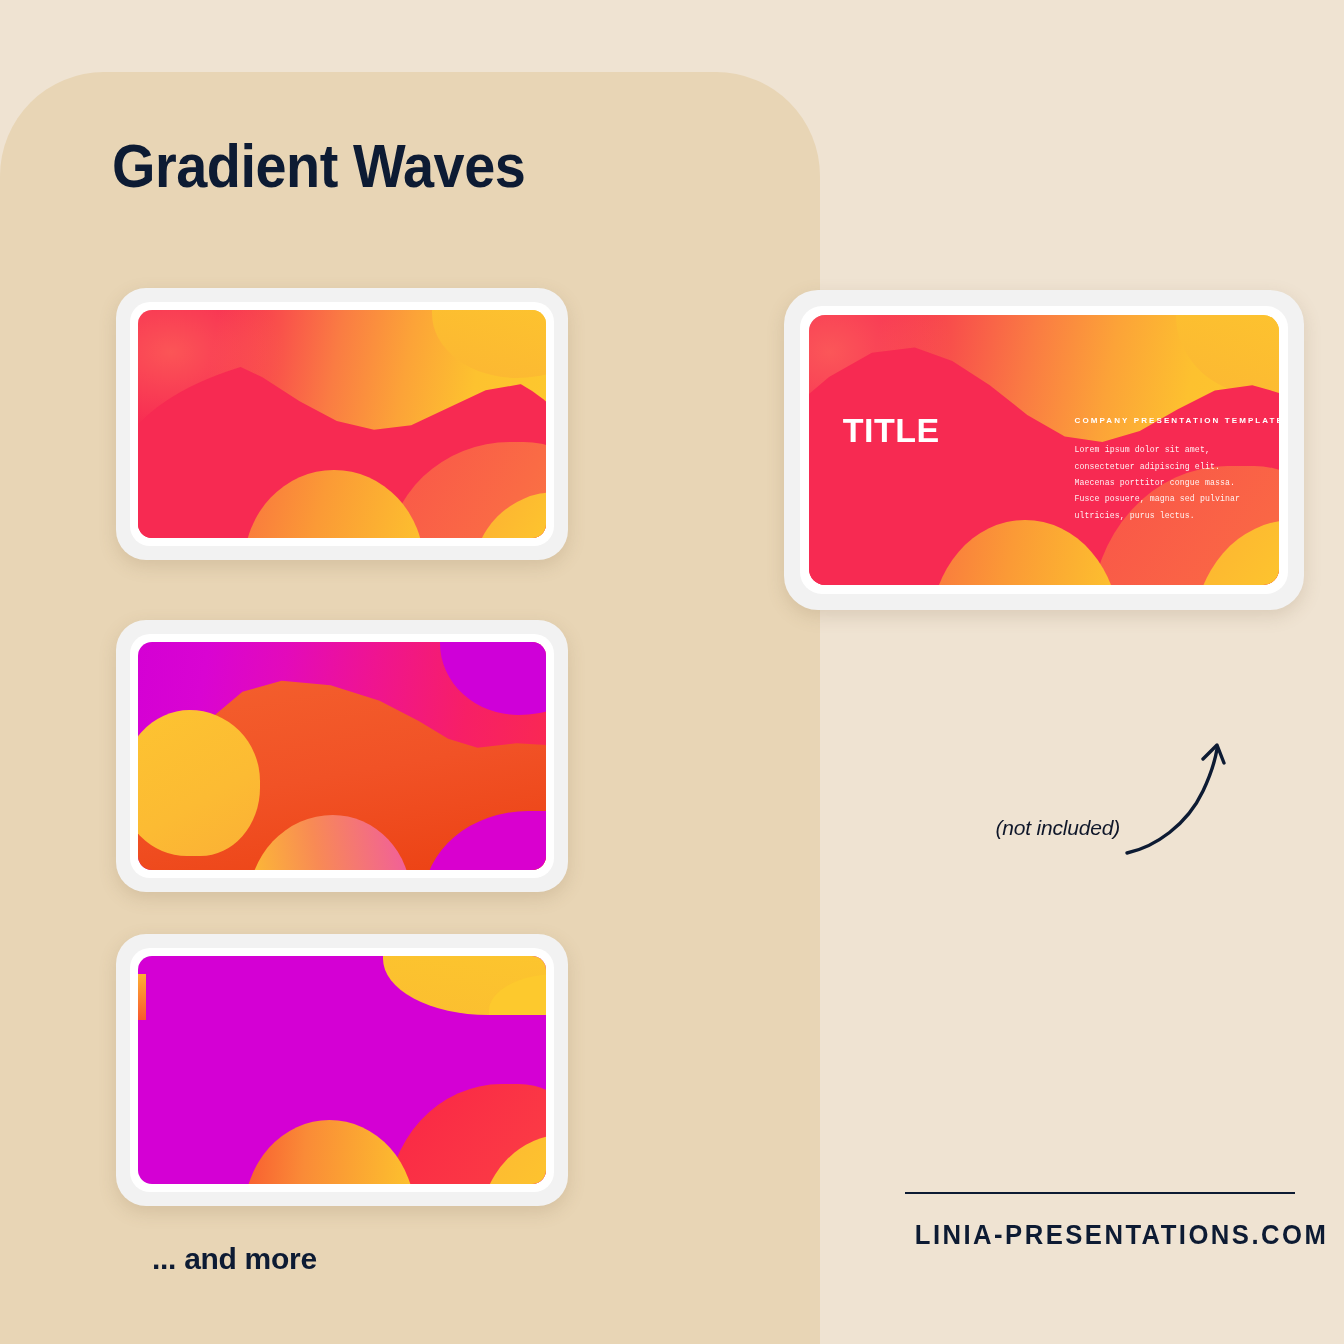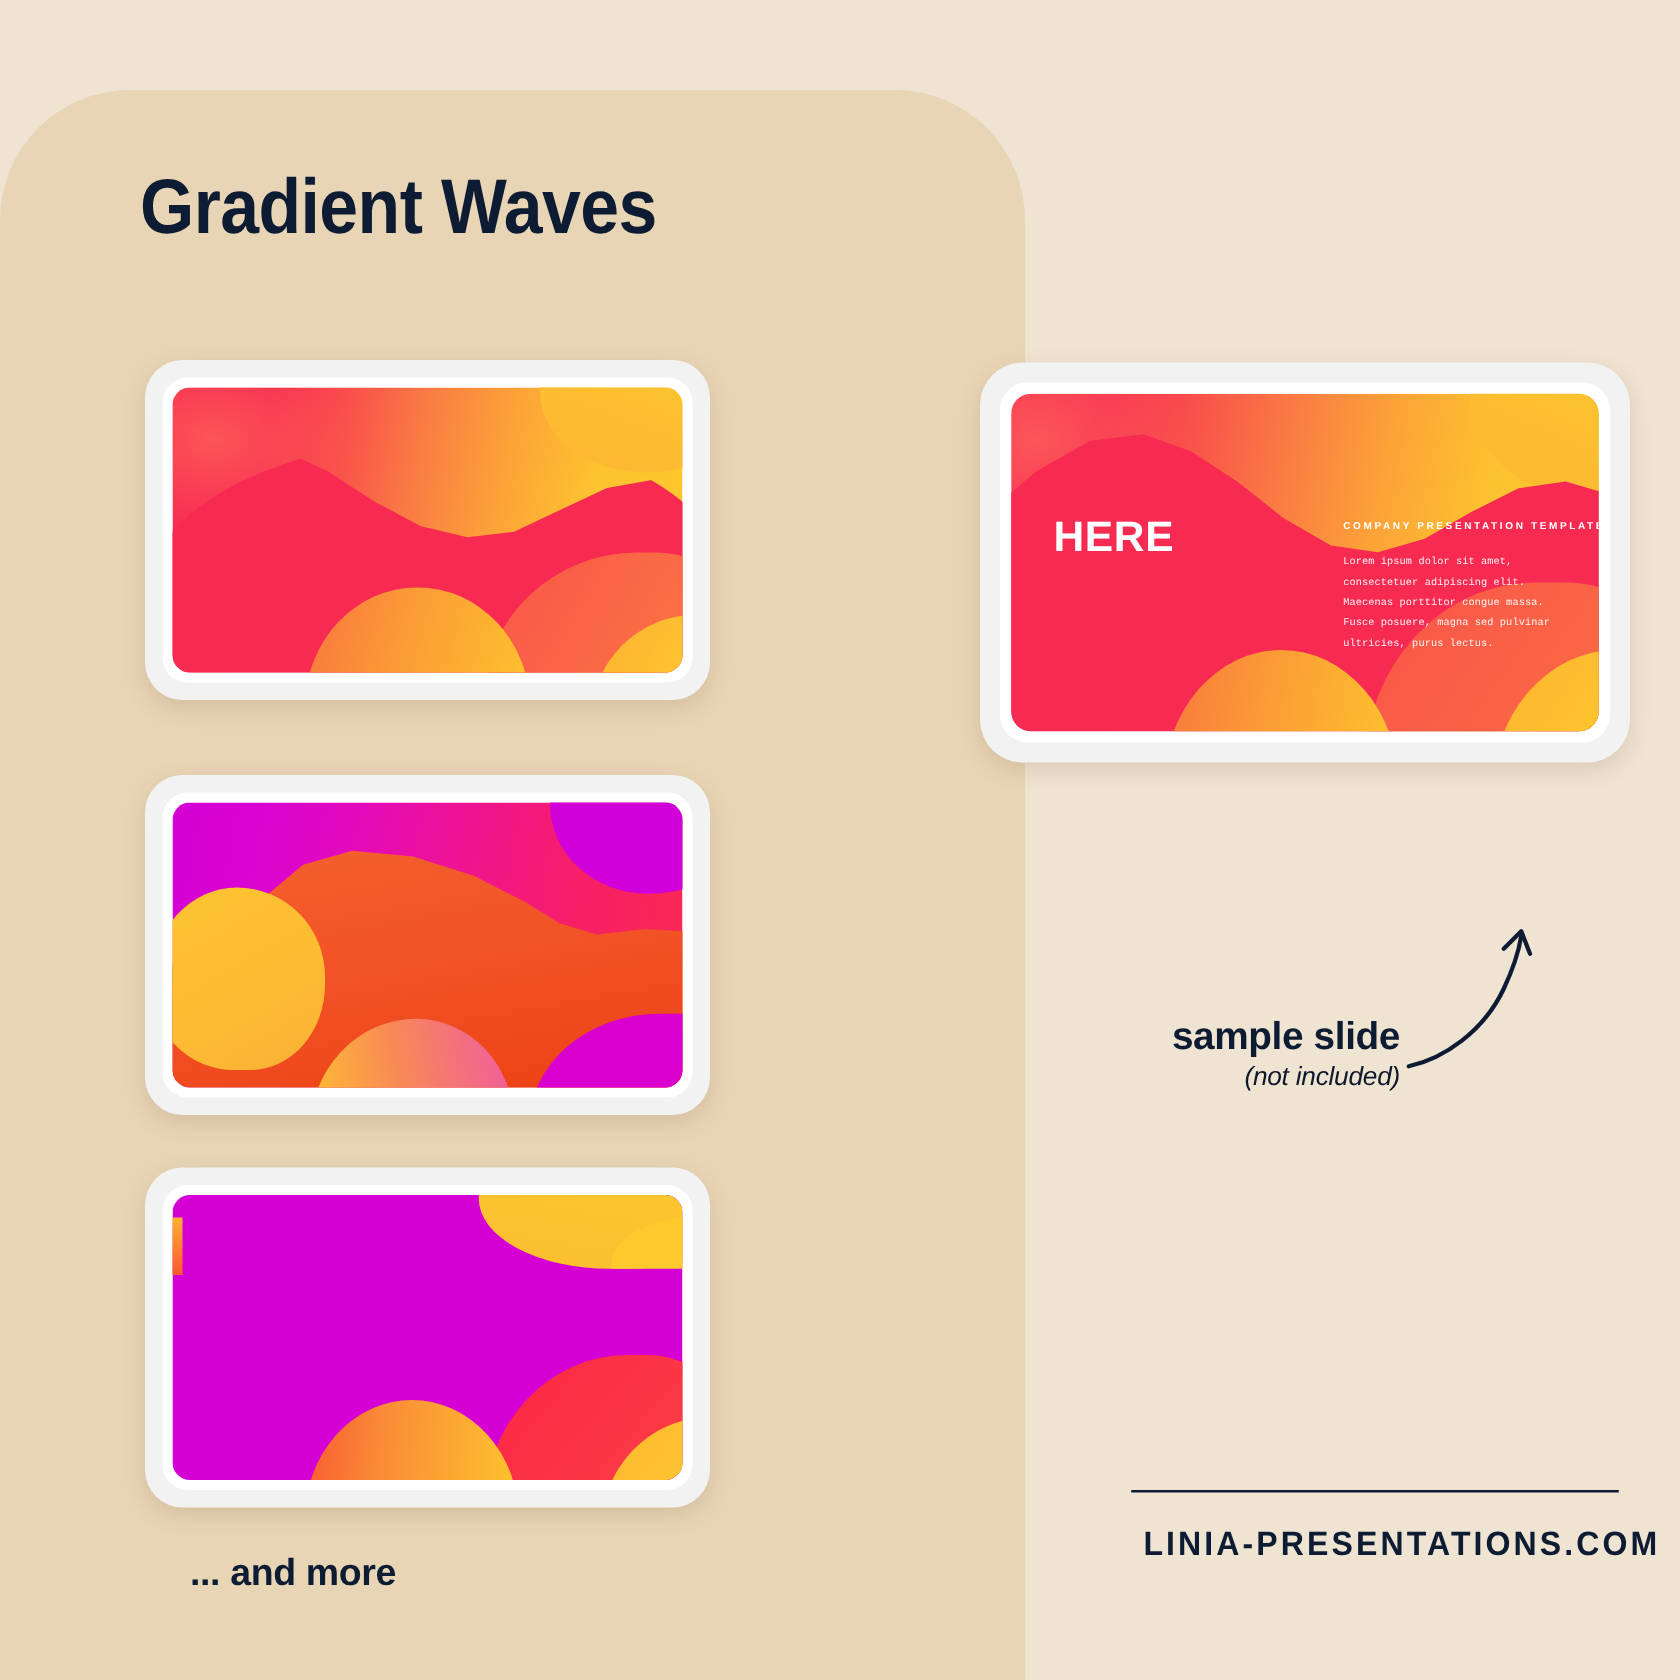--- a/index.html
+++ b/index.html
@@ -412,33 +412,32 @@
     <div class="slide-canvas">
       <div class="ss-bg"></div>
       <div class="ss-softglow"></div>
       <div class="ss-topright"></div>
       <div class="ss-wave"></div>
       <div class="ss-hill-coral"></div>
       <div class="ss-hill-yellow2"></div>
       <div class="ss-hill-yellow"></div>
 
       <div class="ss-title-block">
-        <div class="ss-title-1">HERE</div>
+        <div class="ss-title-1">TITLE</div>
       </div>
 
       <div class="ss-body-block">
         <div class="ss-eyebrow">COMPANY PRESENTATION TEMPLATE</div>
         <div class="ss-paragraph">Lorem ipsum dolor sit amet, consectetuer adipiscing elit. Maecenas porttitor congue massa. Fusce posuere, magna sed pulvinar ultricies, purus lectus.</div>
       </div>
     </div>
   </div>
 </div>
 
 <div id="sample-annotation">
-  <div id="sample-annotation-label">sample slide</div>
   <div id="sample-annotation-note">(not included)</div>
 </div>
 
 <svg id="annotation-arrow" viewBox="0 0 120 130">
   <path d="M2 118 C 30 112, 62 90, 78 56 C 86 39, 90 26, 92 14" fill="none" stroke="#0d1b33" stroke-width="3.4" stroke-linecap="round"></path>
   <path d="M78 24 L 92 10 L 99 28" fill="none" stroke="#0d1b33" stroke-width="3.4" stroke-linecap="round" stroke-linejoin="round"></path>
 </svg>
 
 <div id="footer-divider"></div>
 <div id="footer-url">LINIA-PRESENTATIONS.COM</div>

